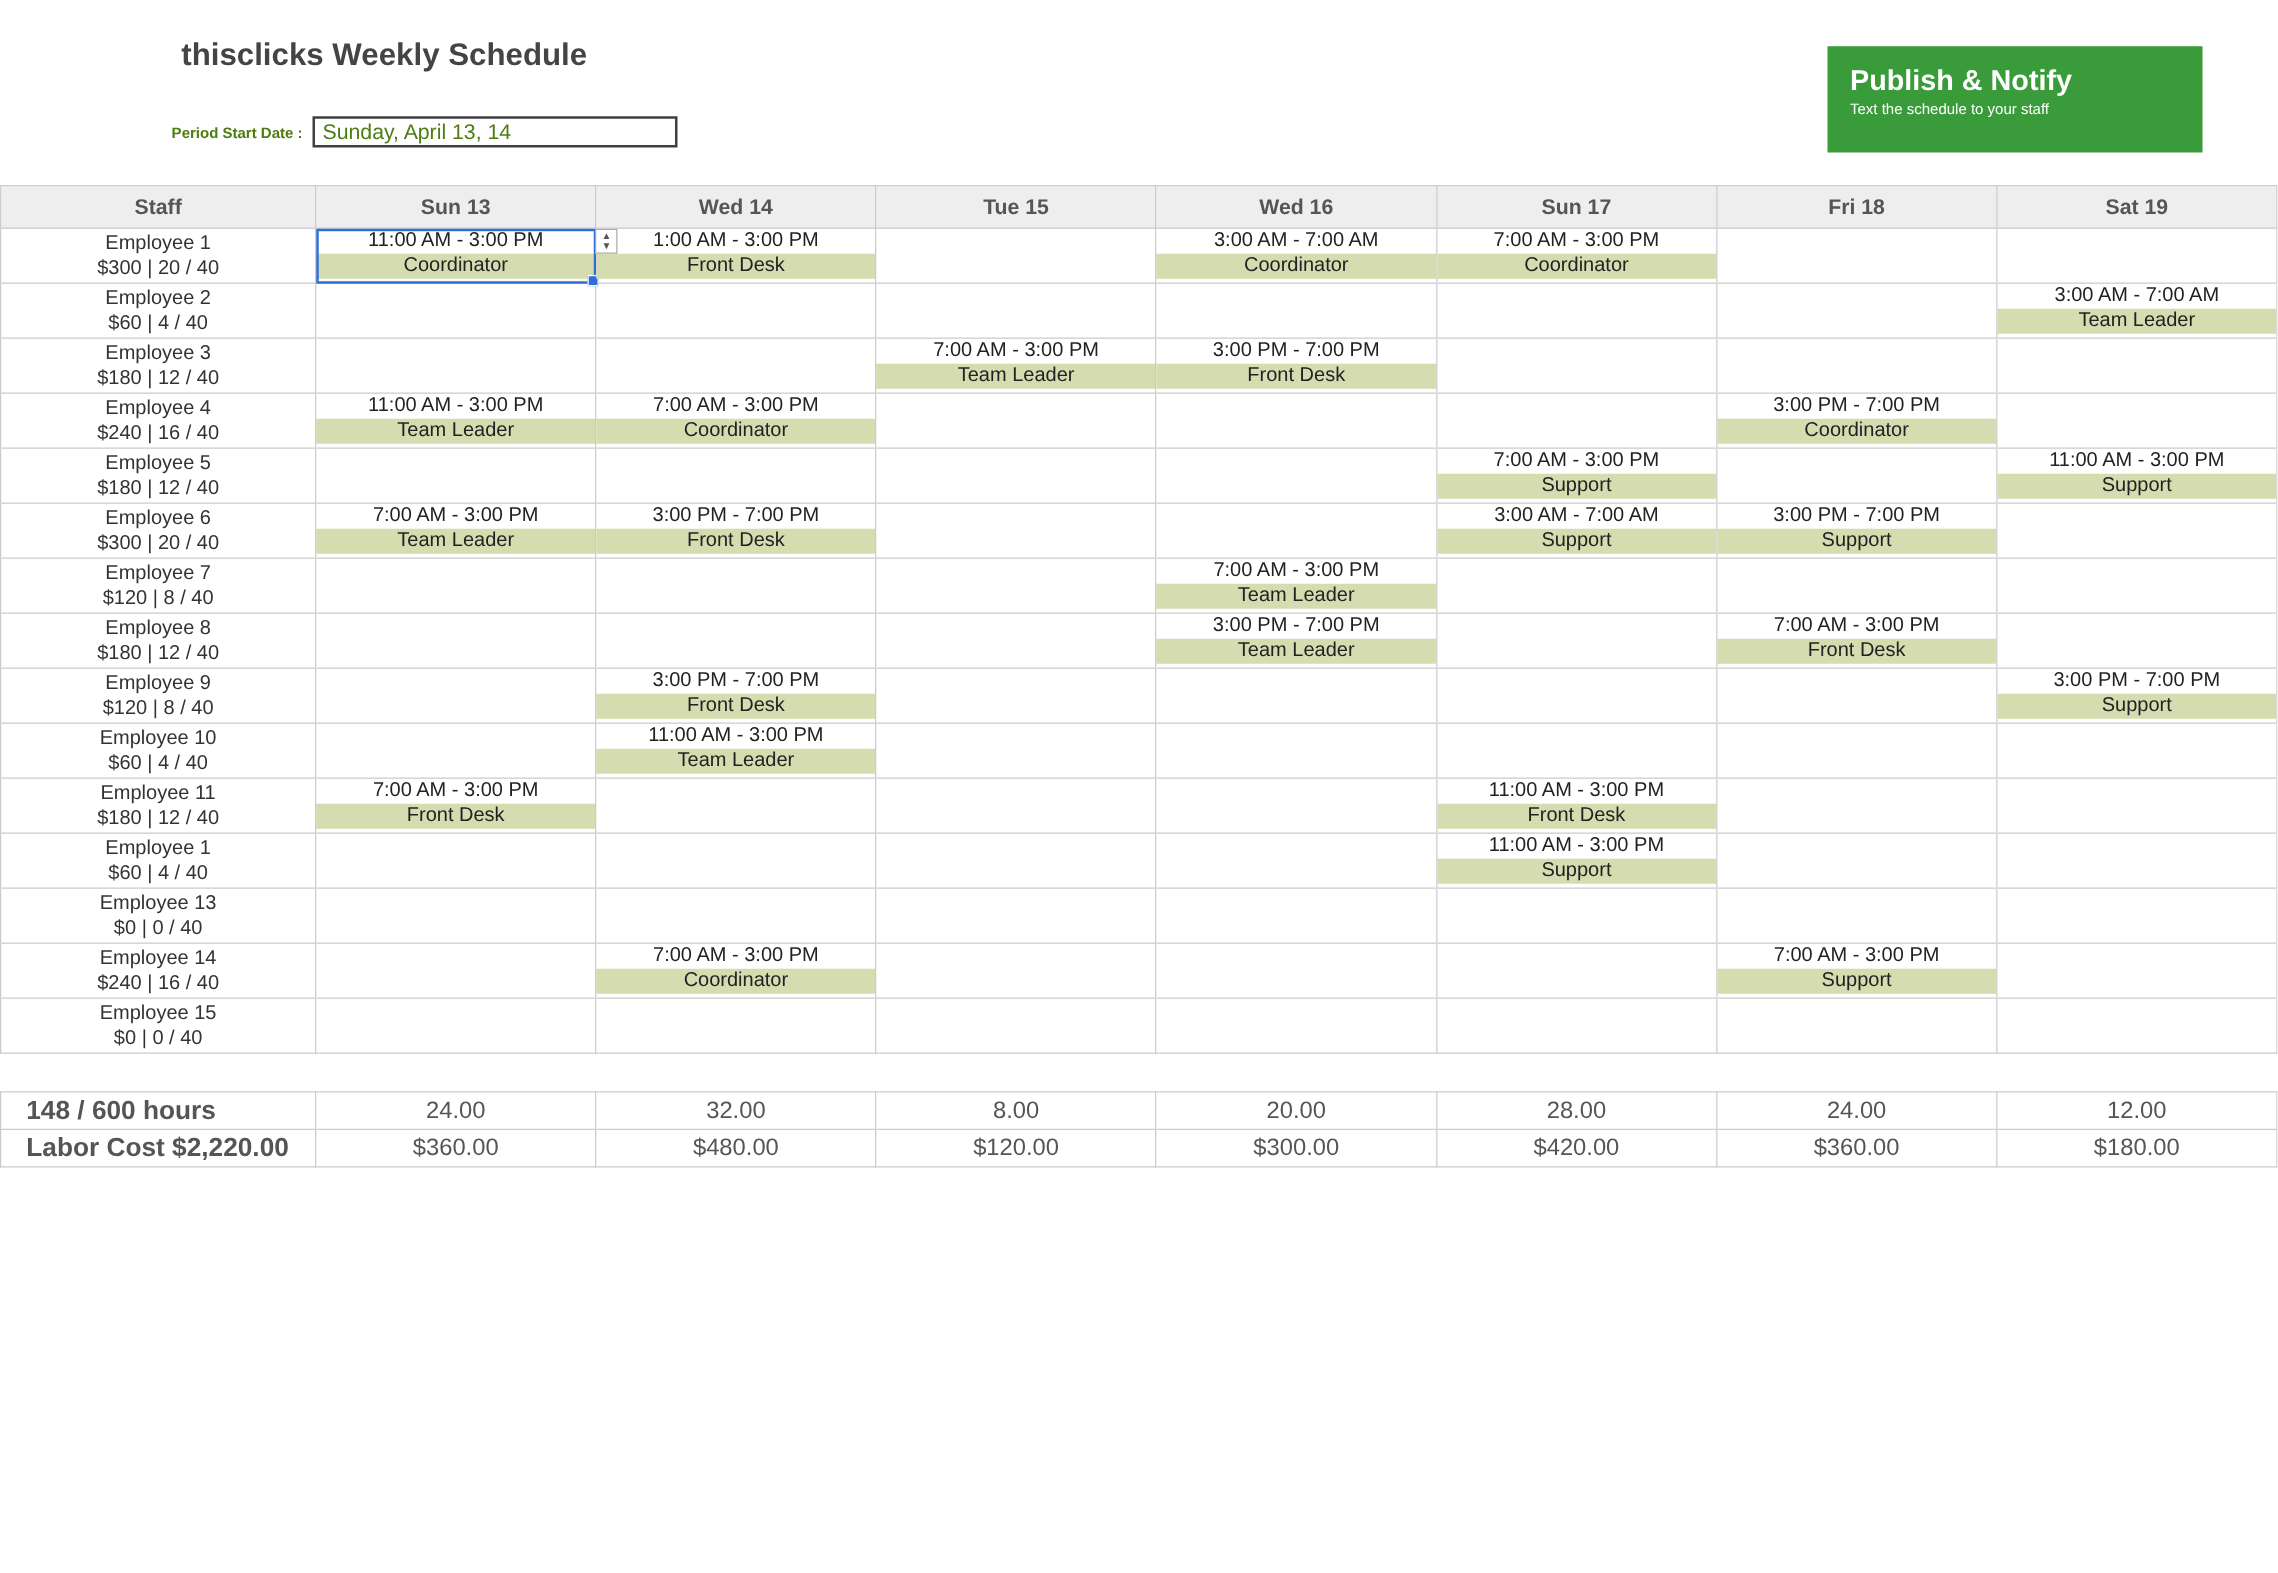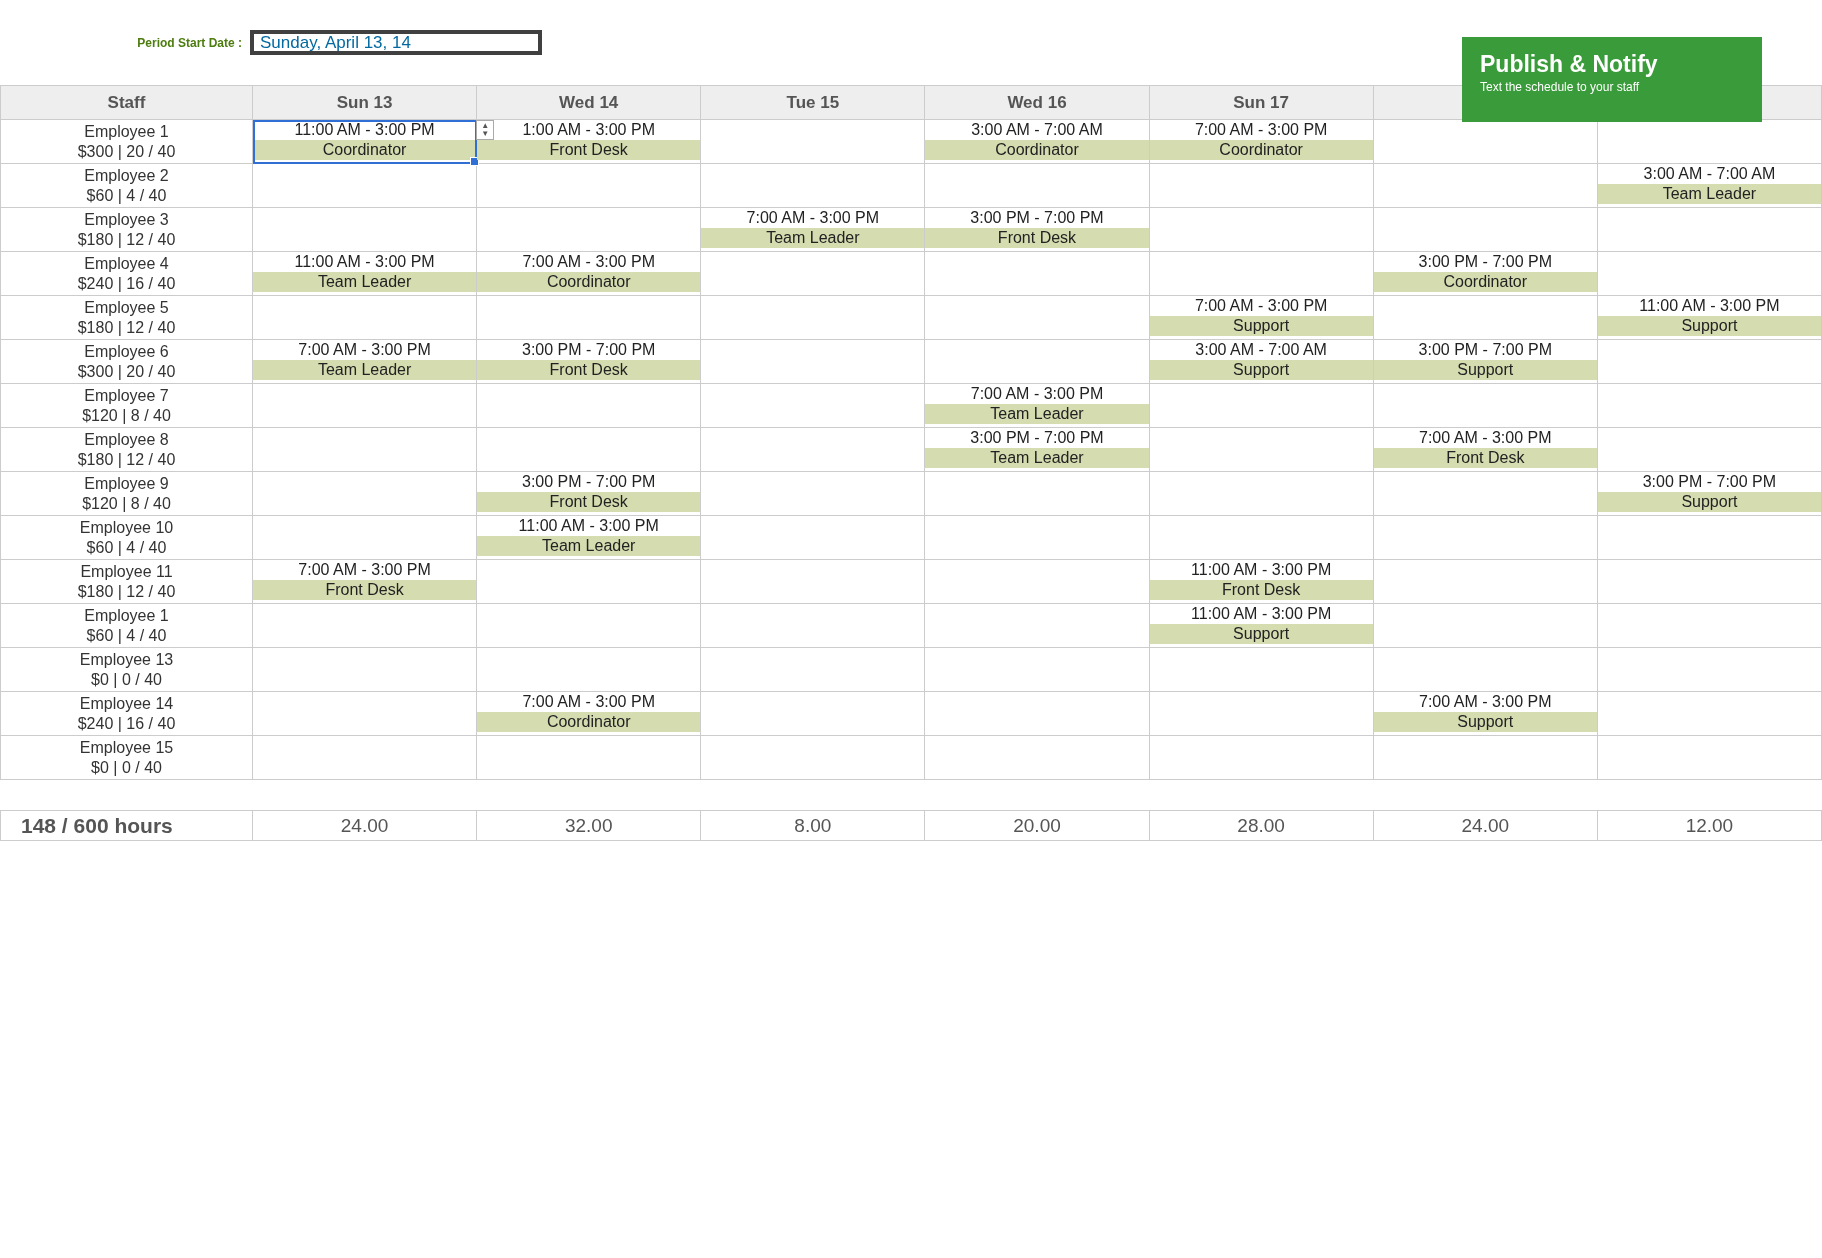--- a/index.html
+++ b/index.html
@@ -29,23 +29,23 @@
     font-size: 12px;
     font-weight: 700;
     color: #4d7c0f;
     width: 160px;
     text-align: right;
     padding-right: 8px;
   }
   .period-input {
     width: 292px;
     height: 25px;
-    border: 4px solid #404040;
+    border: 2px solid #404040;
     font-size: 17px;
-    color: #0369a1;
+    color: #4d7c0f;
     padding: 0 6px;
     background: #fff;
     display:flex;
     align-items:center;
   }
   .publish-box {
     position: absolute;
     right: 60px;
     top: 7px;
     width: 300px;
@@ -166,20 +166,21 @@
     padding-left:20px;
     font-size:21px;
     font-weight:600;
     color:#555;
   }
 </style>
 </head>
 <body>
 
 <div class="top-area">
+  <div class="title">thisclicks Weekly Schedule</div>
   <div class="period-row">
     <div class="period-label">Period Start Date :</div>
     <div class="period-input">
       <span>Sunday, April 13, 14</span>
     </div>
   </div>
   <div class="publish-box">
     <div class="publish-title">Publish &amp; Notify</div>
     <div class="publish-sub">Text the schedule to your staff</div>
   </div>
@@ -741,14 +742,24 @@
       <tr>
     <td class="left-label">148 / 600 hours</td>
     <td>24.00</td>
     <td>32.00</td>
     <td>8.00</td>
     <td>20.00</td>
     <td>28.00</td>
     <td>24.00</td>
     <td>12.00</td>
   </tr>
+  <tr>
+    <td class="left-label">Labor Cost $2,220.00</td>
+    <td>$360.00</td>
+    <td>$480.00</td>
+    <td>$120.00</td>
+    <td>$300.00</td>
+    <td>$420.00</td>
+    <td>$360.00</td>
+    <td>$180.00</td>
+  </tr>
 </tbody>
   </table>
 
 </body></html>

